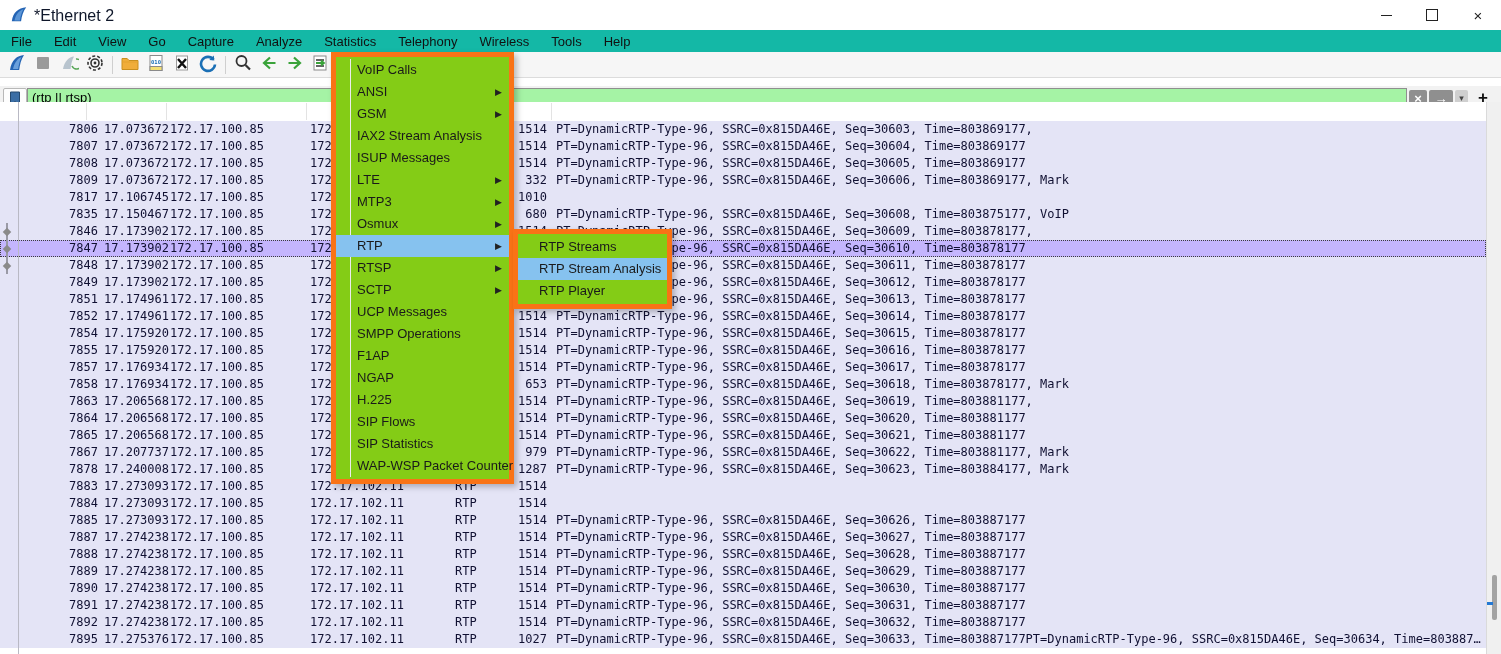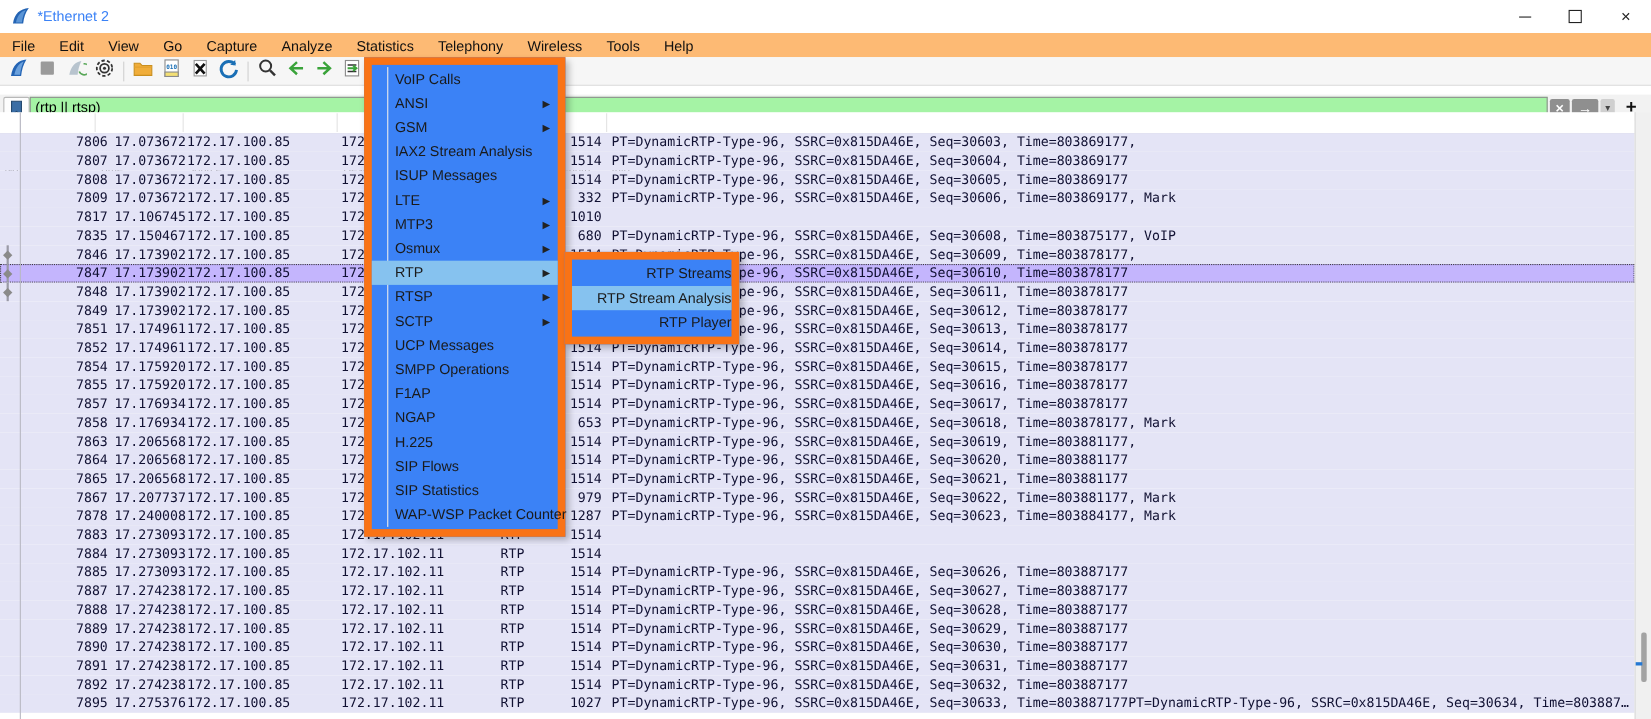--- a/index.html
+++ b/index.html
@@ -1,28 +1,28 @@
 <!DOCTYPE html>
 <html><head>
 <meta charset="utf-8">
 <style>
   html,body{margin:0;padding:0;background:#888;}
   #app{position:relative;width:1501px;height:654px;background:#ffffff;overflow:hidden;
        font-family:"Liberation Sans","DejaVu Sans",sans-serif;-webkit-font-smoothing:antialiased;}
   
   #titlebar{position:absolute;left:0;top:0;width:1501px;height:30px;background:#ffffff;}
   #app-icon{position:absolute;left:10px;top:6px;width:18px;height:18px;}
-  #win-title{position:absolute;left:34px;top:7px;font-size:13px;color:#3b82f6;}
+  #win-title{position:absolute;left:34px;top:7px;font-size:16px;color:#0f172a;}
   .winbtn{position:absolute;top:0;width:46px;height:30px;display:flex;align-items:center;justify-content:center;cursor:default;}
   #btn-min{right:92px}#btn-max{right:46px}#btn-close{right:0}
   .glyph-min{width:11px;height:0;border-top:1px solid #222;display:block}
   .glyph-max{width:10px;height:10px;border:1px solid #222;display:block}
   .glyph-close{font-size:15px;color:#222;line-height:1}
   
-  #menubar{position:absolute;left:0;top:30px;width:1501px;height:22px;background:#fdba74;display:flex;align-items:center;}
+  #menubar{position:absolute;left:0;top:30px;width:1501px;height:22px;background:#14b8a6;display:flex;align-items:center;}
   .mitem{padding:3px 11px;font-size:13px;color:#111;white-space:nowrap;}
   
   #toolbar{position:absolute;left:0;top:52px;width:1501px;height:26px;background:#f6f6f6;border-bottom:1px solid #dcdcdc;display:flex;align-items:center;padding-left:4px;box-sizing:border-box;}
   .tbtn{width:24px;height:22px;display:flex;align-items:center;justify-content:center;margin:0 1px;}
   .tsep{width:1px;height:18px;background:#cfcfcf;margin:0 4px;}
   
   #filterbar{position:absolute;left:0;top:86px;width:1501px;height:24px;background:#f2f2f2;padding-left:19px;}
   #bookmark-btn{position:absolute;left:3px;top:2px;width:22px;height:19px;background:#fdfdfd;border:1px solid #b8b8b8;border-radius:2px;display:flex;align-items:center;justify-content:center;}
   #filter-input{position:absolute;left:27px;top:2px;width:1380px;height:19px;background:#a5f3a5;border:1px solid #8f8f8f;box-sizing:border-box;font-size:13px;color:#000;padding:1px 4px;line-height:16px;}
   .fbtn{position:absolute;top:4px;height:16px;display:flex;align-items:center;justify-content:center;border-radius:2px;}
@@ -47,23 +47,23 @@
   .c-len{left:459px;width:88px;text-align:right;}
   .c-info{left:556px;}
   #gutterline{position:absolute;left:18px;top:102px;width:1px;height:552px;background:#b9b9c4;}
   .reldot{position:absolute;left:4px;top:6px;width:6px;height:6px;background:#8a8a8a;transform:rotate(45deg);}
   .relline{position:absolute;left:6px;top:0;width:2px;height:17px;background:#9a9aa6;}
   
   #scrollbar{position:absolute;left:1486px;top:102px;width:15px;height:552px;background:#f0f0f0;border-left:1px solid #dadada;box-sizing:border-box;}
   #sb-thumb{position:absolute;left:5px;top:473px;width:5px;height:45px;background:#a3a3a3;border-radius:2px;}
   #sb-tick{position:absolute;left:0;top:500px;width:6px;height:3px;background:#2478d4;}
   
-  .menu{position:absolute;background:#3b82f6;border:7px solid #f97316;box-shadow:3px 3px 6px rgba(0,0,0,.25);box-sizing:border-box;padding:2px 0;}
+  .menu{position:absolute;background:#84cc16;border:5px solid #f97316;box-shadow:3px 3px 6px rgba(0,0,0,.25);box-sizing:border-box;padding:2px 0;}
   #telephony-menu{left:331px;top:52px;width:183px;}
-  #rtp-submenu{left:513px;top:229px;width:159px;text-align:right;}
+  #rtp-submenu{left:513px;top:229px;width:159px;}
   .menuitem{position:relative;height:22px;line-height:22px;font-size:13px;color:#1a1a1a;padding-left:21px;white-space:nowrap;}
   .menuitem.hl{background:#86c2ef;}
   .subarrow{position:absolute;right:7px;top:0;font-size:9px;color:#222;}
   #telephony-menu .gutter{position:absolute;left:14px;top:2px;bottom:2px;width:1px;background:#ececec;}
 </style>
 </head>
 <body>
 
 <div id="app">
 

